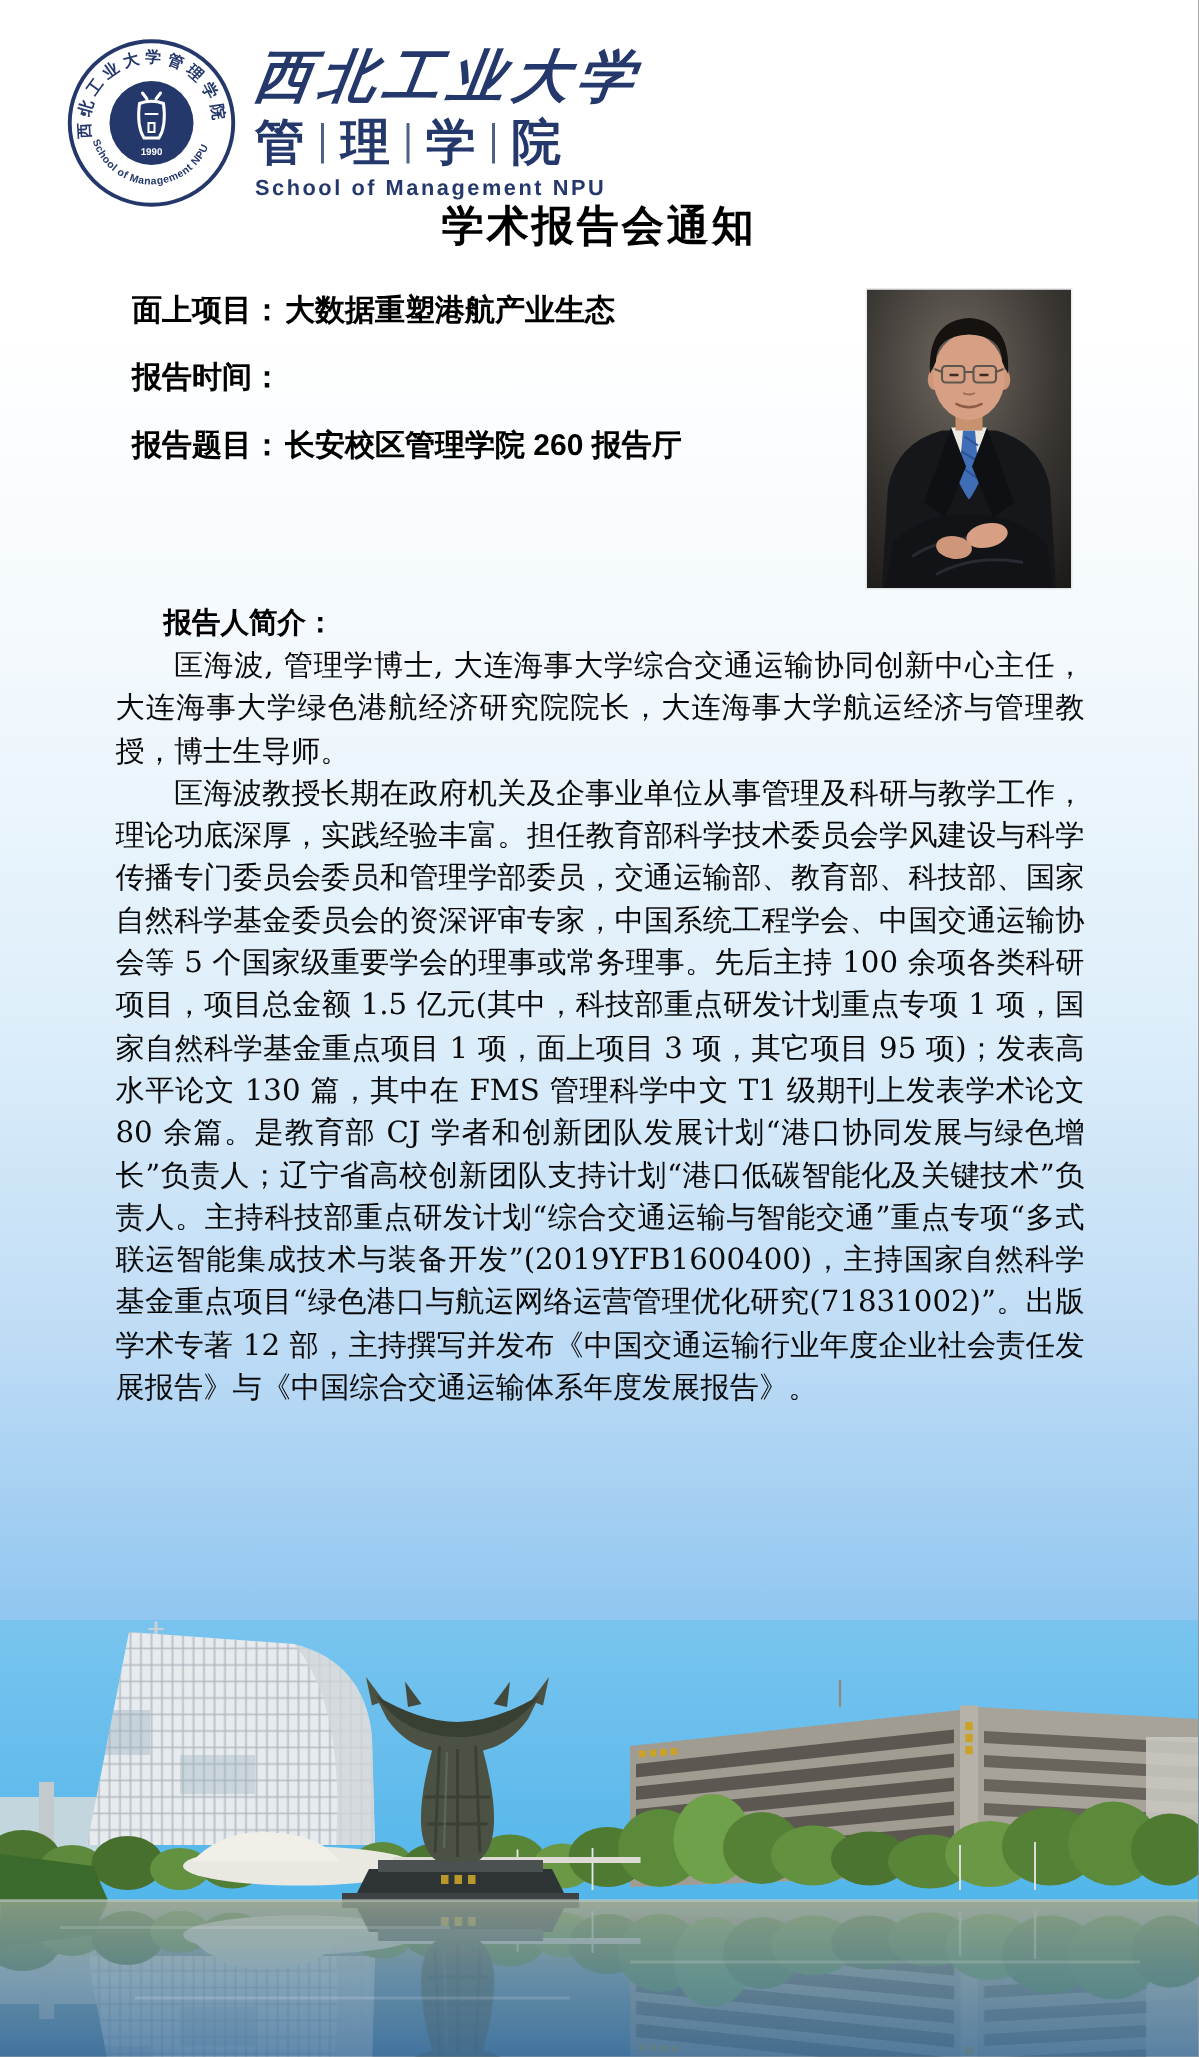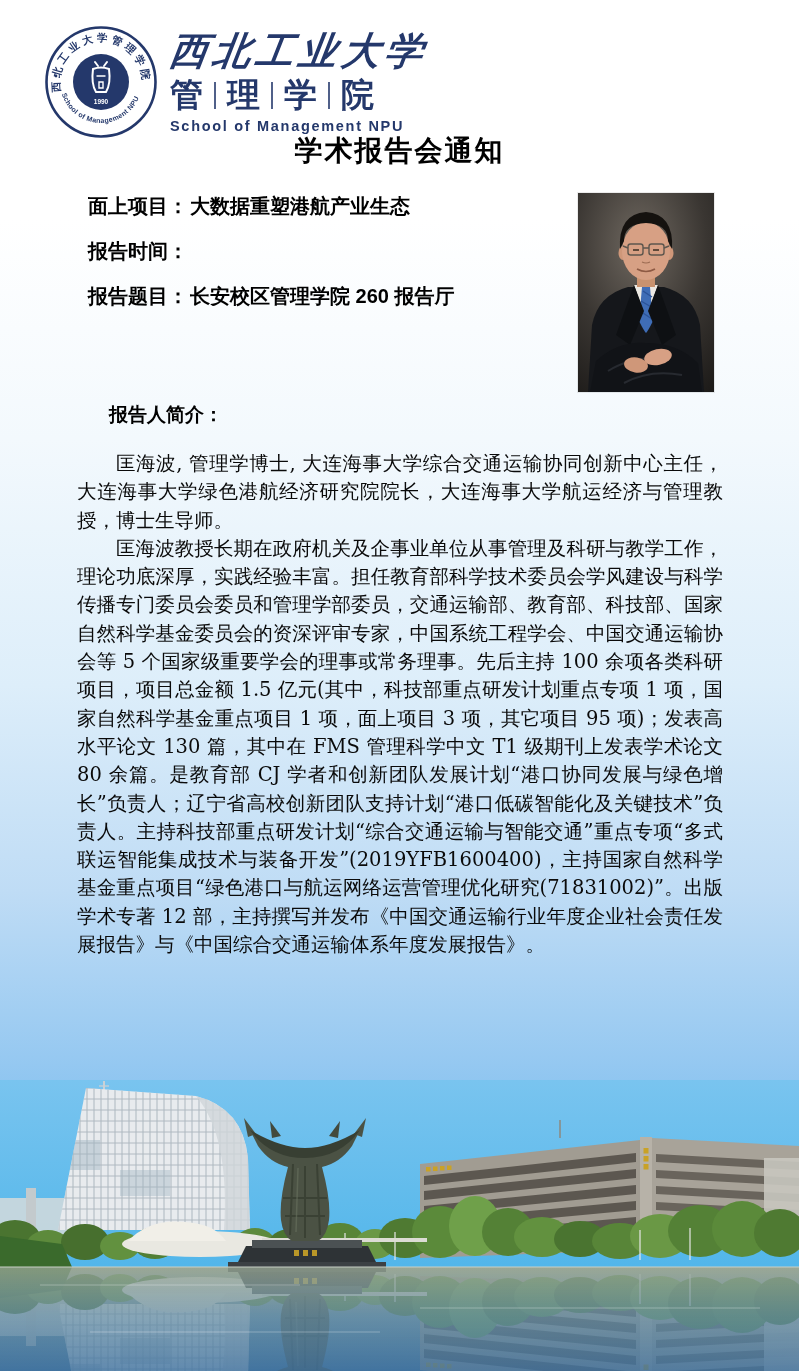--- a/index.html
+++ b/index.html
@@ -29,21 +29,21 @@
   .info-row .lbl{white-space:pre;}
   .info-row .val{white-space:pre;margin-left:2px;}
   
   .speaker{position:absolute;left:578px;top:193px;width:136px;height:199px;margin:0;
     box-shadow:0 0 0 1px rgba(0,0,0,.08);}
   .speaker svg{display:block;width:100%;height:100%;}
   
   .bio-heading{position:absolute;left:88px;top:402px;font-size:19px;font-weight:bold;margin-left:21px;}
   .bio{position:absolute;left:77px;top:430px;width:646px;
     font-family:"DejaVu Serif","Liberation Serif",serif;
-    font-size:19.5px;line-height:28.3px;text-align:justify;color:#0a0a0a;margin-top:20px;}
+    font-size:19.5px;line-height:28.3px;text-align:justify;color:#0a0a0a;}
   .bio p{margin:0;text-indent:2em;}
   
   .campus{position:absolute;left:0;top:1080px;width:799px;height:291px;margin:0;}
   .campus svg{display:block;width:100%;height:100%;}
 </style>
 </head>
 <body>
 
 <div class="page">
 

